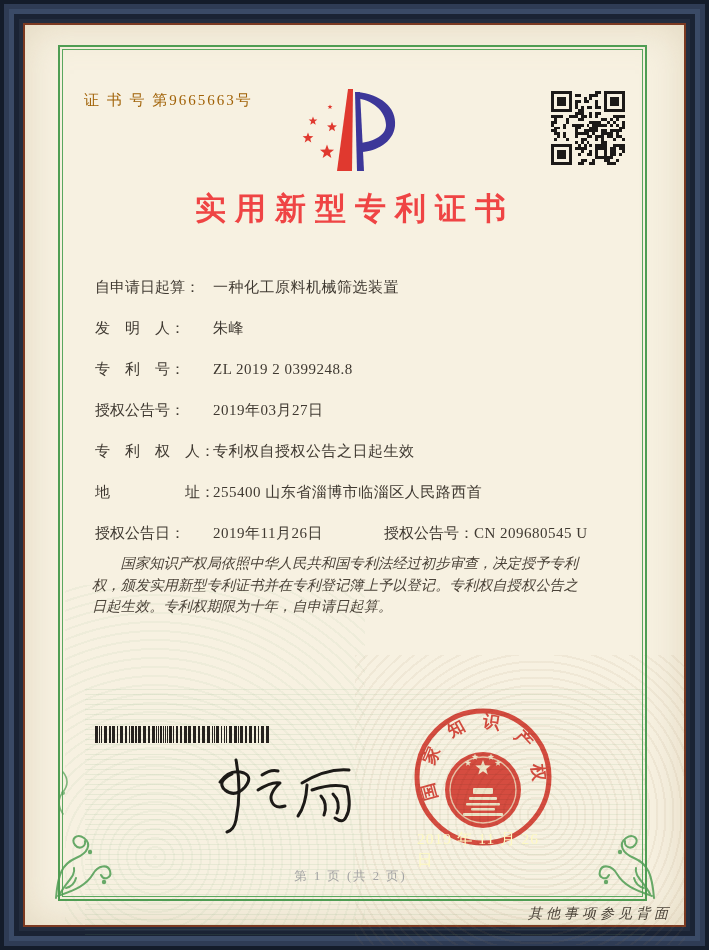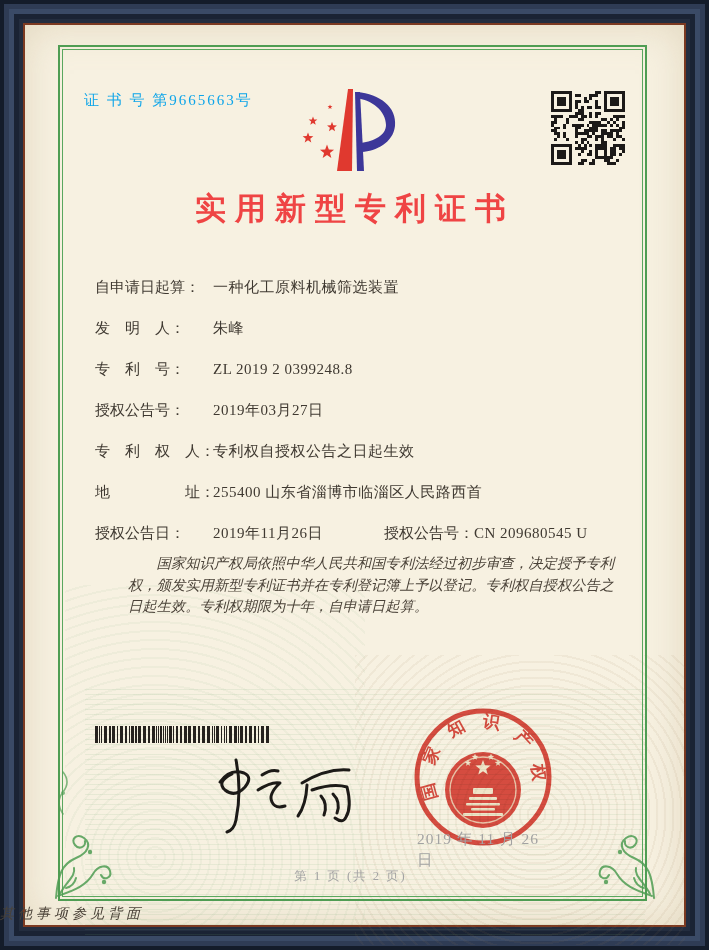--- a/index.html
+++ b/index.html
@@ -27,44 +27,44 @@
         pointer-events:none;}
   
   .green-border{position:absolute;left:58px;top:45px;width:585px;height:852px;
         border:2px solid #4f9d53;}
   .green-border::after{content:"";position:absolute;inset:2px;border:1px solid #5aa75e;}
   .corner-orn{position:absolute;width:78px;height:78px;color:#4f9d53;opacity:.85;}
   .orn-bl{left:46px;top:824px;}
   .orn-br{left:586px;top:824px;transform:scaleX(-1);}
   .orn-l{left:50px;top:770px;width:26px;height:46px;opacity:.7;}
   
-  .cert-no{position:absolute;left:84px;top:91px;font-size:15px;color:#0ea5e9;letter-spacing:2px;}
+  .cert-no{position:absolute;left:84px;top:91px;font-size:15px;color:#a16207;letter-spacing:2px;}
   .logo{position:absolute;left:300px;top:84px;width:100px;height:92px;}
   .qr{position:absolute;left:551px;top:91px;width:74px;height:74px;}
   .title{position:absolute;left:58px;top:188px;width:585px;text-align:center;
          font-size:31px;font-weight:bold;color:#ef4444;letter-spacing:9px;text-indent:9px;}
   .fields{position:absolute;left:95px;top:272px;width:520px;font-size:15px;color:#3f3931;}
   .frow{position:absolute;left:0;white-space:nowrap;}
   .flabel{display:inline-block;width:118px;white-space:pre;}
   .fvalue{letter-spacing:.5px;}
   .flabel2{margin-left:61px;}
   .body-text{position:absolute;left:92px;top:553px;width:494px;
          font-size:14.3px;line-height:21.6px;color:#4a4238;font-style:italic;
-         font-family:"Liberation Serif","DejaVu Serif",serif;margin-left:36px;}
+         font-family:"Liberation Serif","DejaVu Serif",serif;}
   .body-text p{margin:0 0 3px 0;text-indent:2em;}
   .barcode{position:absolute;left:95px;top:726px;width:175px;height:17px;}
   .signoff{position:absolute;left:99px;top:770px;font-size:16px;color:#37332d;line-height:32px;}
   .signature{position:absolute;left:200px;top:742px;width:170px;height:95px;}
   .seal{position:absolute;left:411px;top:705px;width:144px;height:144px;
         opacity:.88;mix-blend-mode:multiply;}
   .seal-date{position:absolute;left:417px;top:829px;width:140px;font-size:15.5px;
-        color:#a3a3a3;letter-spacing:1px;z-index:5;}
+        color:#fef9c3;letter-spacing:1px;z-index:5;}
   .page-num{position:absolute;left:58px;top:868px;width:585px;text-align:center;
         font-size:12.5px;color:#a3a3a3;letter-spacing:2px;}
-  .back-note{position:absolute;left:0;top:905px;width:672px;text-align:left;
+  .back-note{position:absolute;left:0;top:905px;width:672px;text-align:right;
         font-size:14px;color:#4a4238;font-style:italic;letter-spacing:4px;}
 </style>
 </head>
 <body>
 
 <div class="stage">
   <div class="frame"></div>
   <div class="paper">
     <div class="guil-lines"></div>
     <div class="guil-rings"></div>

